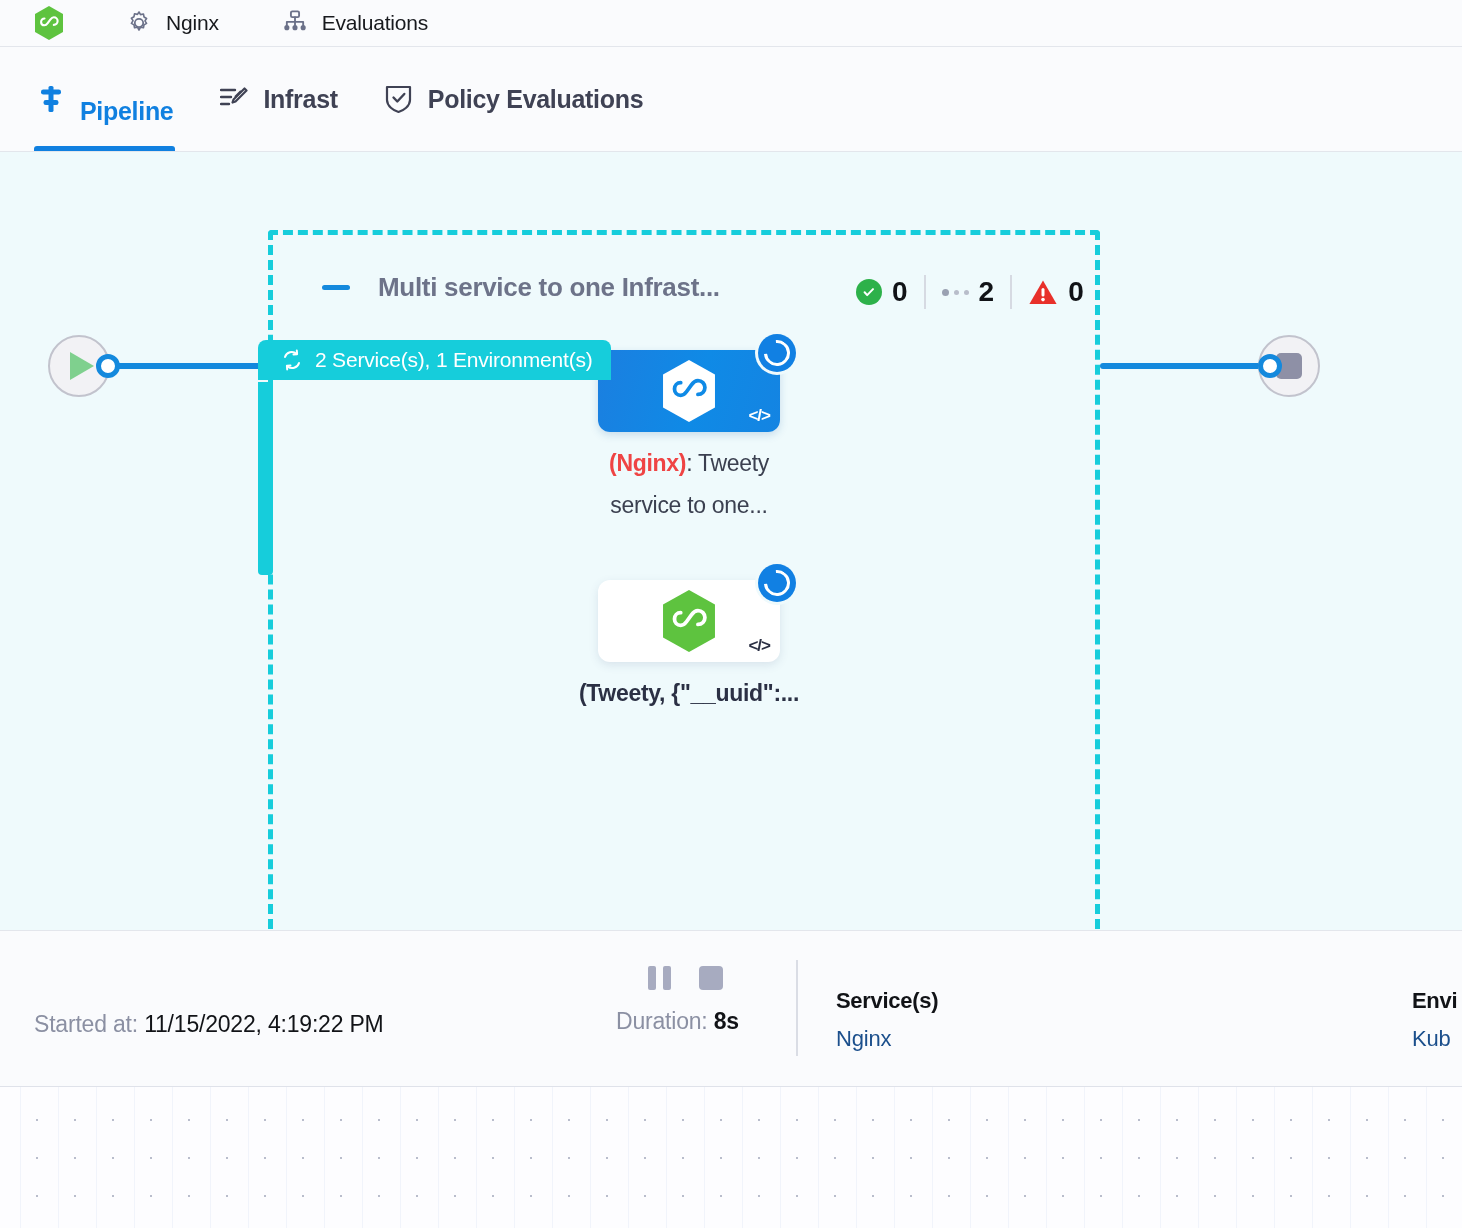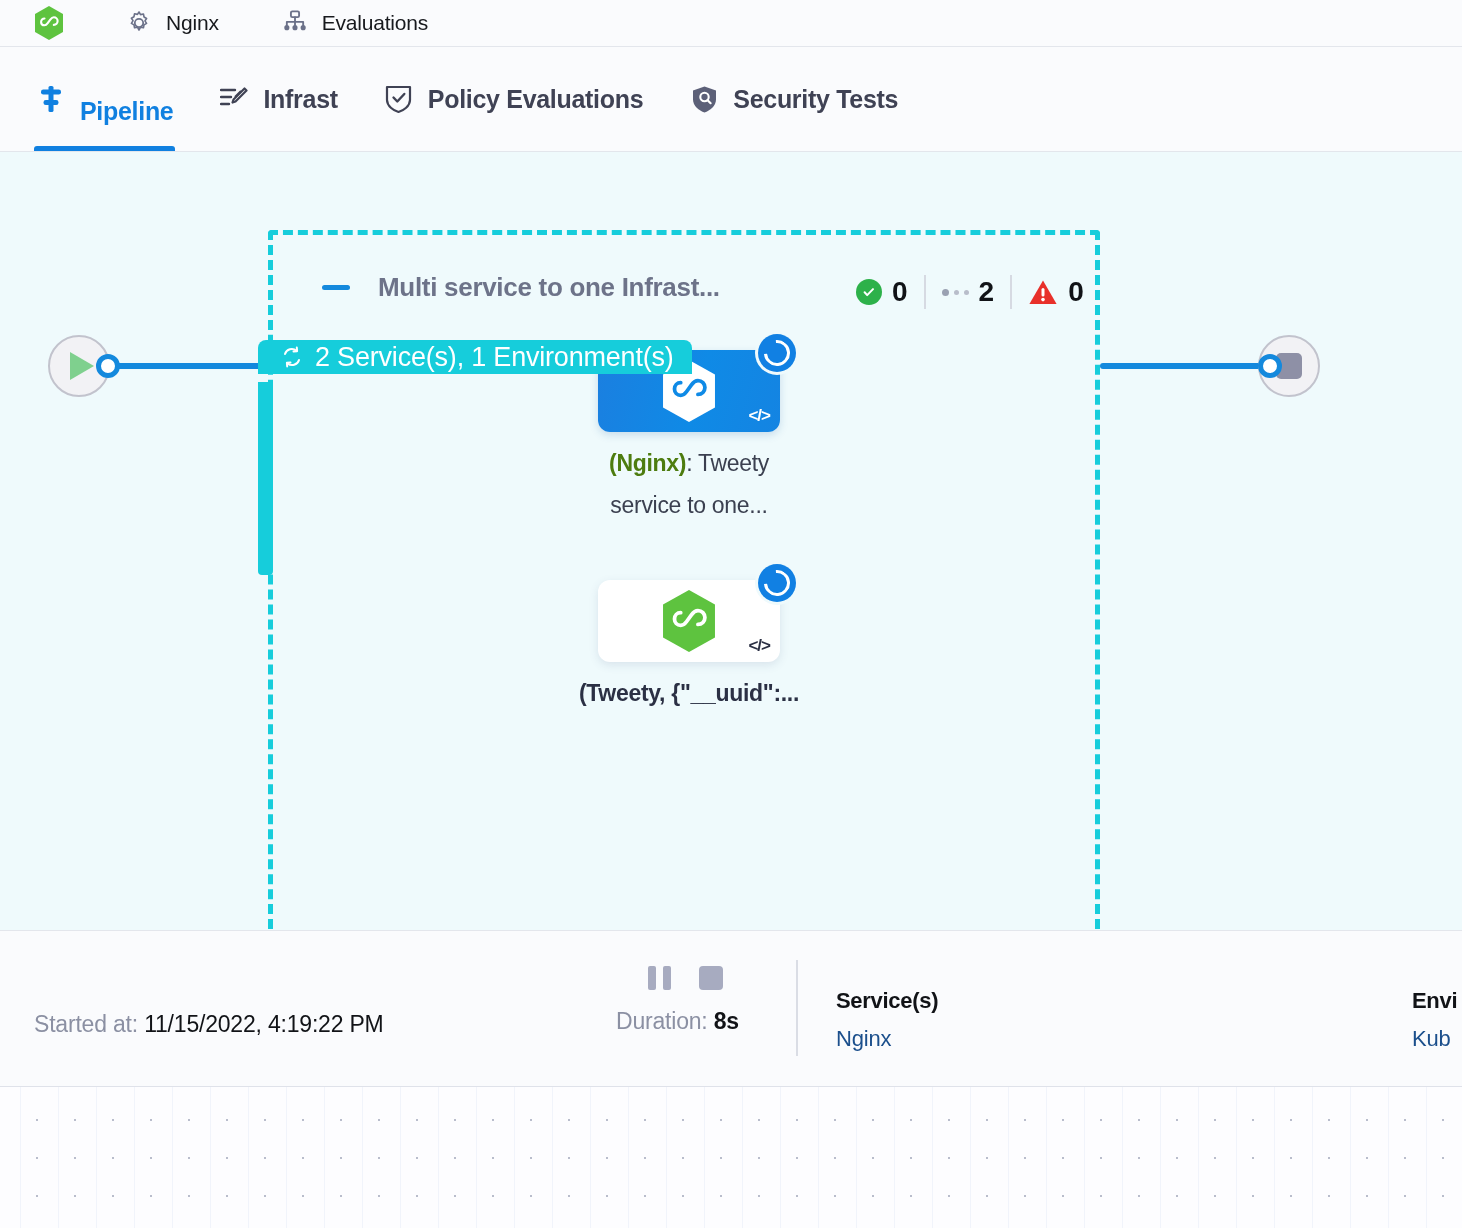--- a/index.html
+++ b/index.html
@@ -75,22 +75,22 @@
   }
 
   
   .group-tab {
     position: absolute;
     background: #16cddb;
     color: #ffffff;
     border-radius: 8px 8px 0 0;
     display: flex; align-items: center; gap: 11px;
     padding: 0 18px 0 22px;
-    height: 34px;
-    font-size: 27px; font-weight: 400; letter-spacing: -.2px;
+    height: 40px;
+    font-size: 21px; font-weight: 400; letter-spacing: -.2px;
     white-space: nowrap;
     z-index: 4;
   }
   .group-rail {
     position: absolute; background: #16cddb; z-index: 3;
   }
   .group-box {
     position: absolute;
     border: 5px dashed #16cddb;
     border-radius: 4px;
@@ -153,21 +153,21 @@
     position: absolute; right: 10px; bottom: 6px;
     font-size: 17px; font-weight: 700; letter-spacing: -1px;
   }
   .code-glyph.on-blue { color: #ffffff; }
   .code-glyph.on-white { color: #2b3044; }
 
   .node-label {
     position: absolute; width: 230px; text-align: center;
     font-size: 23px; line-height: 42px; color: #3b4050; letter-spacing: -.3px;
   }
-  .node-label b { font-weight: 700; color: #4d7c0f; }
+  .node-label b { font-weight: 700; color: #ef4444; }
   .node-label.allbold { font-weight: 700; color: #2b3044; }
 
   
   .detail {
     position: absolute; left: 0; top: 930px; width: 1462px; height: 157px;
     background: #fafbfd;
     border-top: 1px solid #e3e6ec;
     border-bottom: 1px solid #dfe2ea;
   }
   .detail-title {
@@ -269,30 +269,20 @@
     <div class="tab">
       <span class="ticon">
         <svg width="27" height="29" viewBox="0 0 27 29">
           <path d="M2 2h23v13c0 6-6.5 10.5-11.5 12C8.5 25.5 2 21 2 15z" fill="none" stroke="#3f4254" stroke-width="2.2" stroke-linejoin="round"></path>
           <path d="M8.5 12.5l3.8 4 7-7.5" fill="none" stroke="#3f4254" stroke-width="2.4" stroke-linecap="round" stroke-linejoin="round"></path>
         </svg>
       </span>
       <span class="tlabel">Policy Evaluations</span>
     </div>
 
-    <div class="tab">
-      <span class="ticon">
-        <svg width="27" height="29" viewBox="0 0 27 29">
-          <path d="M13.5 1.5L25 5.5v9c0 6.5-6 11-11.5 13C8 25.5 2 21 2 14.5v-9z" fill="#5c6078"></path>
-          <circle cx="13.5" cy="12" r="4.2" fill="none" stroke="#ffffff" stroke-width="2.1"></circle>
-          <path d="M16.6 15.2l3 3" stroke="#ffffff" stroke-width="2.2" stroke-linecap="round"></path>
-        </svg>
-      </span>
-      <span class="tlabel">Security Tests</span>
-    </div>
   </div>
 
   <div class="canvas">
 
     <div class="edge" style="left:108px; top:211px; width:160px;"></div>
 
     <div class="edge" style="left:1100px; top:211px; width:172px;"></div>
 
     <div class="term-circle" style="left:48px; top:183px;">
       <div class="play-tri"></div>

